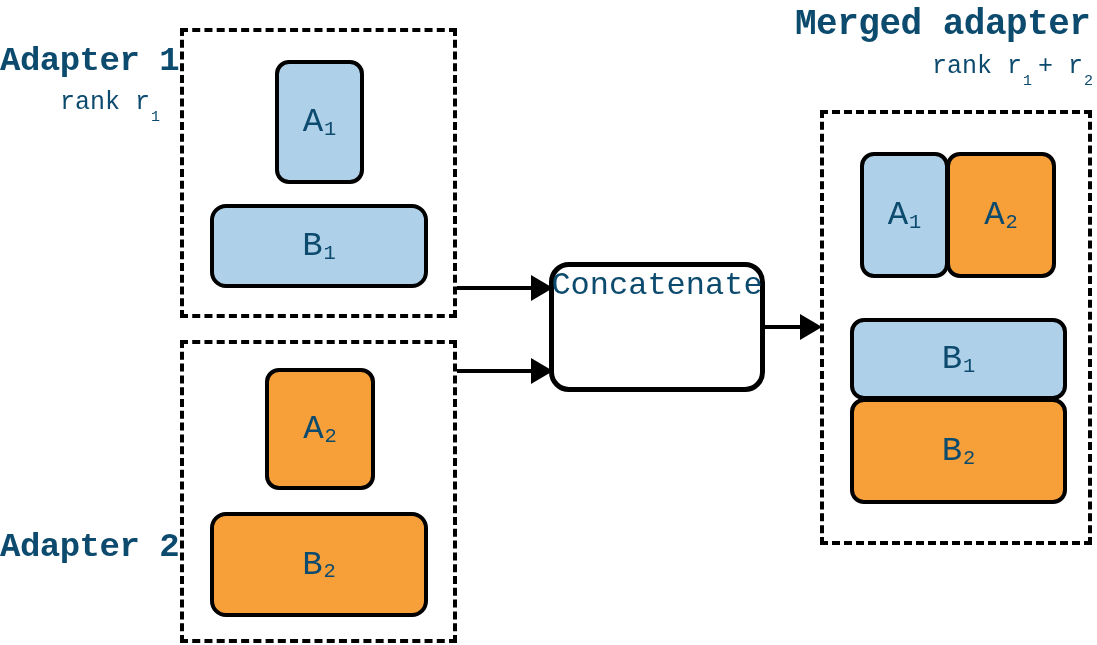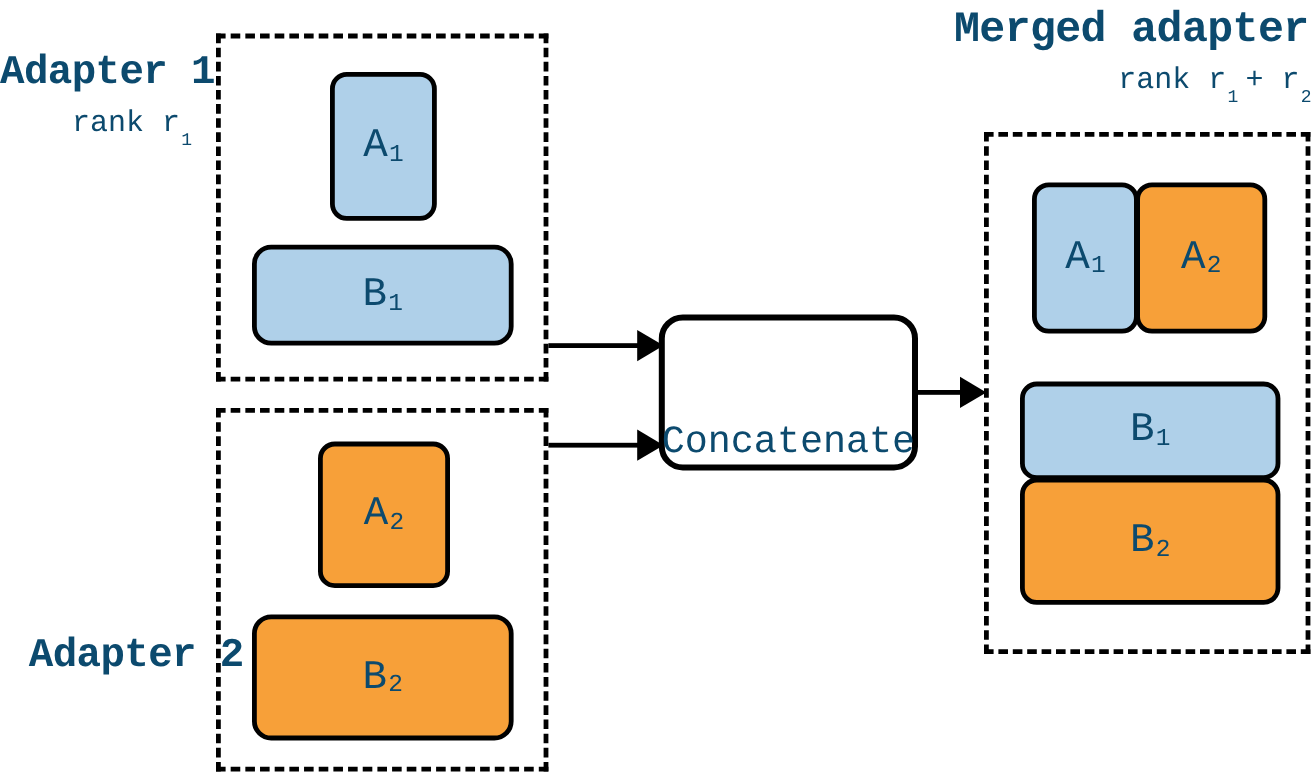--- a/index.html
+++ b/index.html
@@ -68,21 +68,21 @@
   
   .concat-node {
     position: absolute;
     left: 549px; top: 262px;
     width: 216px; height: 130px;
     box-sizing: border-box;
     background: #ffffff;
     border: 5px solid var(--stroke, #000);
     border-radius: 20px;
     display: flex;
-    align-items: flex-end;
+    align-items: flex-start;
     justify-content: center;
     font-size: 32px;
   }
 
   
   .arrow-shaft {
     position: absolute;
     height: 4px;
     background: var(--stroke, #000);
   }
@@ -121,21 +121,21 @@
 
   <div class="block orange r14" style="left:265px; top:368px; width:110px; height:122px;">
     <span>A</span>
       <sub class="s">2</sub>
   </div>
   <div class="block orange r16" style="left:210px; top:512px; width:218px; height:105px;">
     <span>B</span>
       <sub class="s">2</sub>
   </div>
 
-  <div class="label-title right-align" style="left:12px; top:530px; width:160px;padding-left:12px;">Adapter 2</div>
+  <div class="label-title right-align" style="left:0; top:530px; width:160px;">Adapter 2</div>
 
   <div>
     <div class="arrow-shaft" style="left:457px; top:286px; width:76px;"></div>
     <div class="arrow-head" style="left:531px; top:275px;"></div>
   </div>
   <div>
     <div class="arrow-shaft" style="left:457px; top:369px; width:76px;"></div>
     <div class="arrow-head" style="left:531px; top:358px;"></div>
   </div>
 

